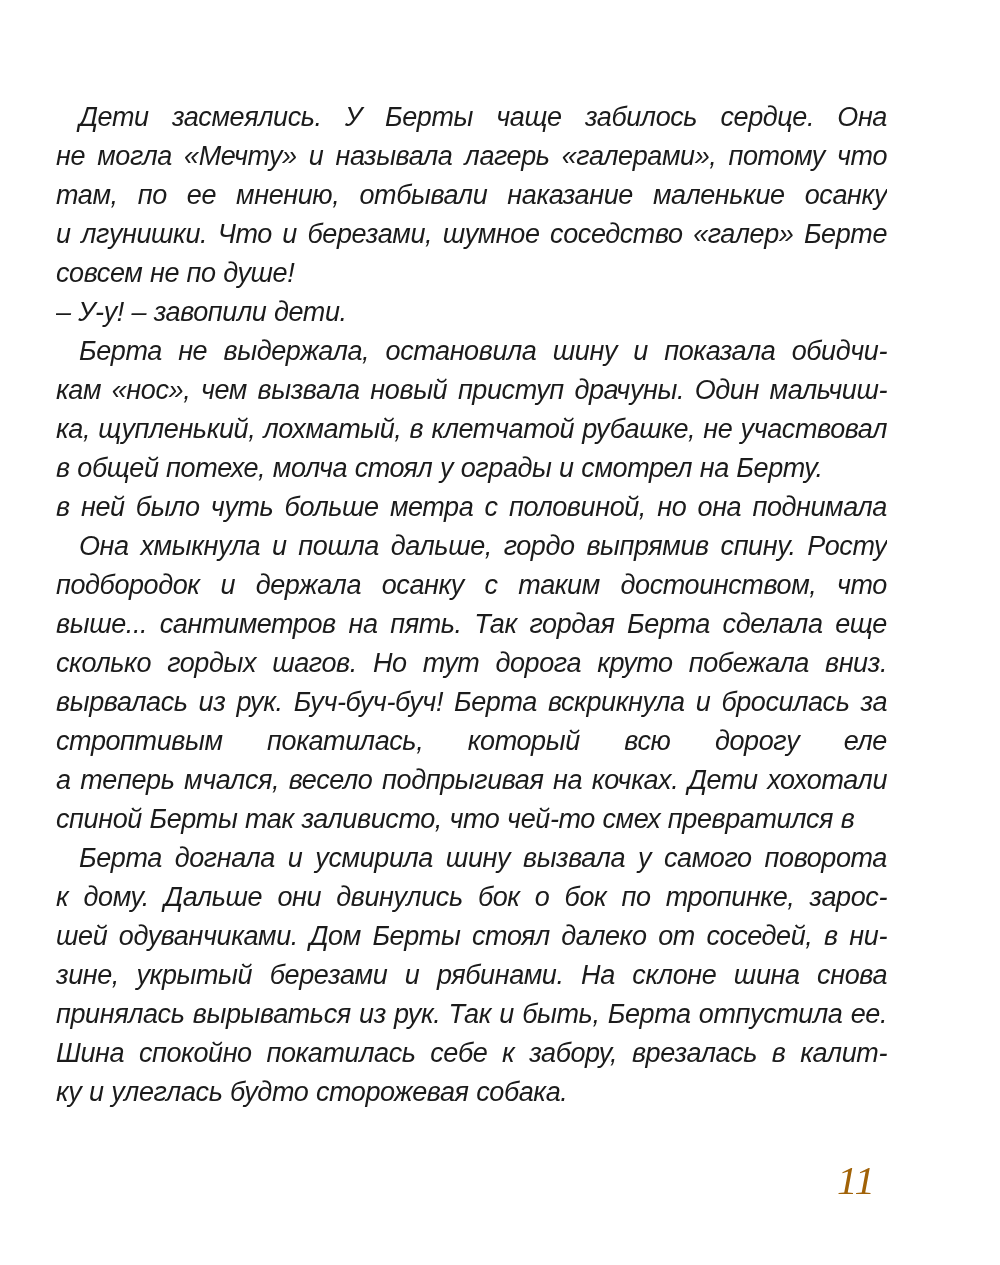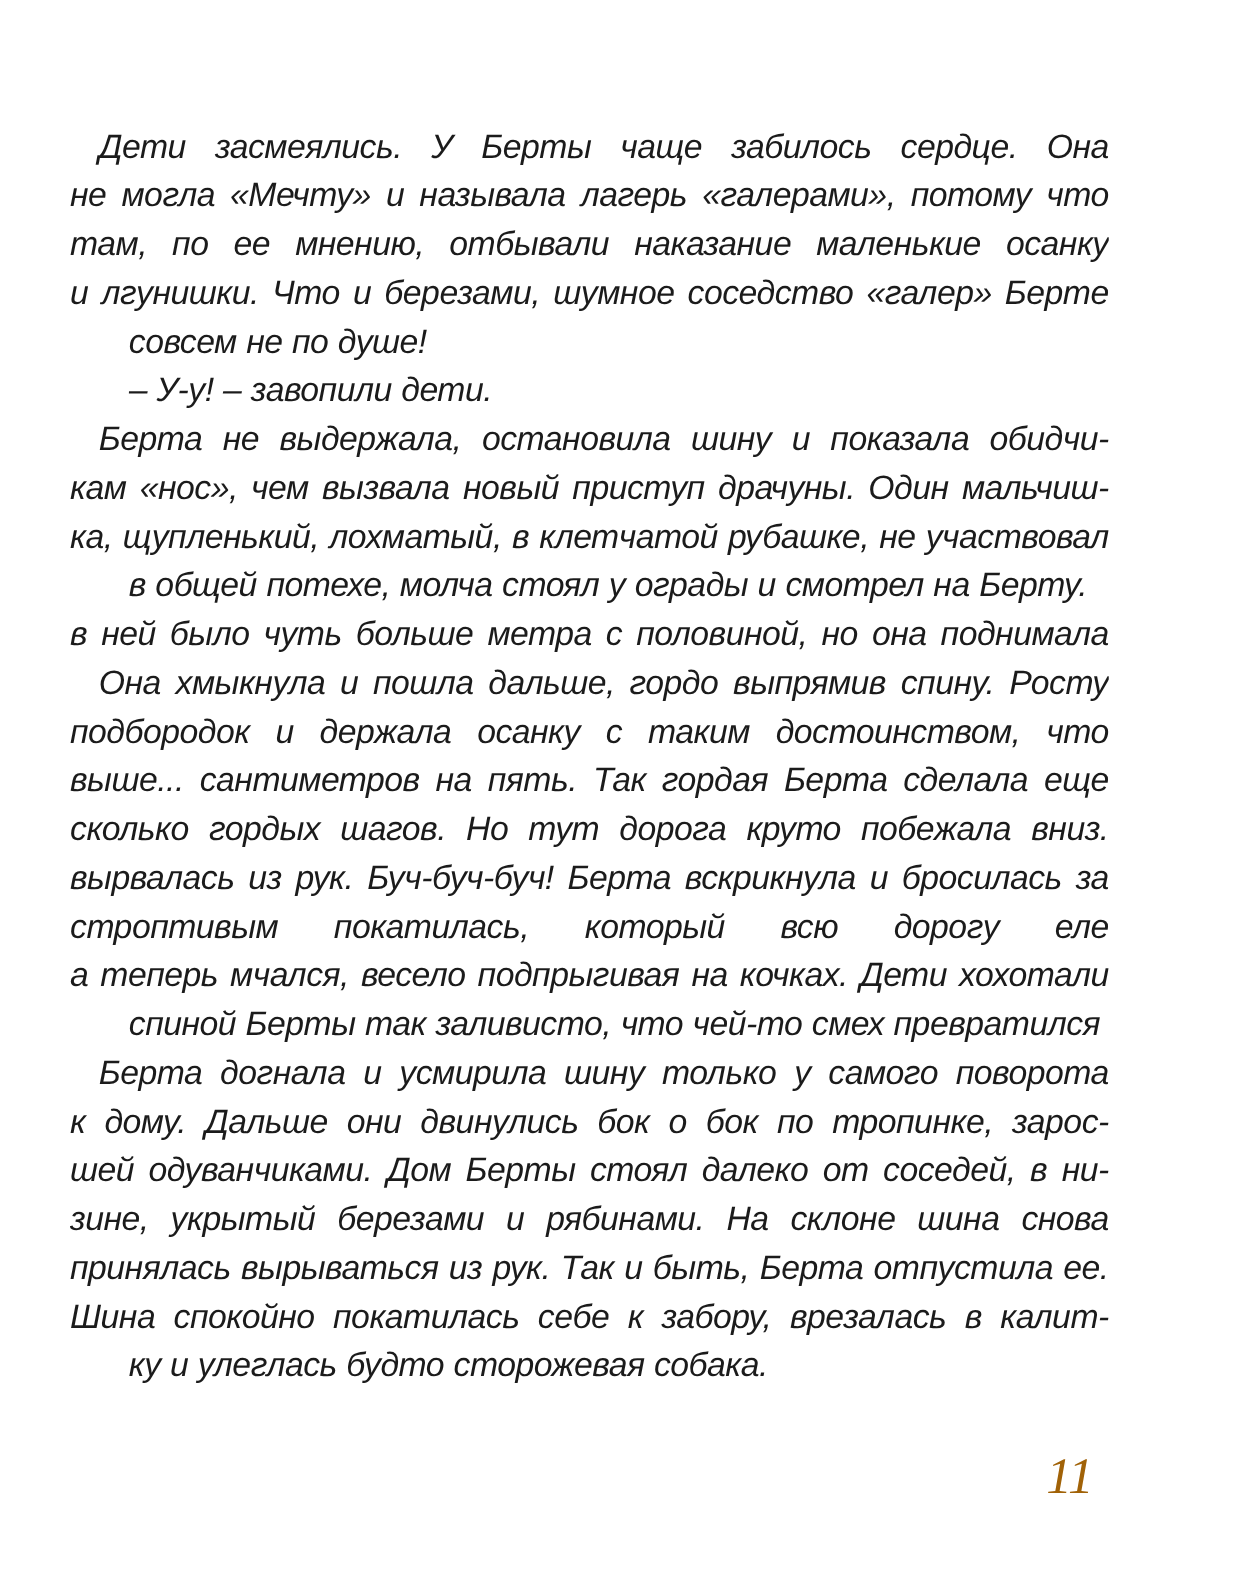--- a/index.html
+++ b/index.html
@@ -34,21 +34,20 @@
     letter-spacing: -0.4px;
     word-spacing: 0.5px;
     white-space: normal;
     overflow: hidden;
     text-align: justify;
     text-align-last: justify;
   }
   .line.end {
     text-align: left;
     text-align-last: left;
-    margin-left: 47px;
   }
   .line.indent {
     text-indent: 23px;
   }
   .page-number {
     position: absolute;
     top: 1160px;
     right: 125px;
     font-family: "Liberation Serif", serif;
     font-size: 41px;
@@ -74,21 +73,21 @@
       <div class="line end">в общей потехе, молча стоял у ограды и смотрел на Берту.</div>
       <div class="line">в ней было чуть больше метра с половиной, но она поднимала</div>
       <div class="line indent">Она хмыкнула и пошла дальше, гордо выпрямив спину. Росту</div>
       <div class="line">подбородок и держала осанку с таким достоинством, что казалась</div>
       <div class="line">выше... сантиметров на пять. Так гордая Берта сделала еще не-</div>
       <div class="line">сколько гордых шагов. Но тут дорога круто побежала вниз. Шина</div>
       <div class="line">вырвалась из рук. Буч-буч-буч! Берта вскрикнула и бросилась за</div>
       <div class="line">строптивым покатилась, который всю дорогу еле переваливался,</div>
       <div class="line">а теперь мчался, весело подпрыгивая на кочках. Дети хохотали за</div>
       <div class="line end">спиной Берты так заливисто, что чей-то смех превратился в лай.</div>
-      <div class="line indent">Берта догнала и усмирила шину только у самого поворота</div>
+      <div class="line indent">Берта догнала и усмирила шину вызвала у самого поворота</div>
       <div class="line">к дому. Дальше они двинулись бок о бок по тропинке, зарос-</div>
       <div class="line">шей одуванчиками. Дом Берты стоял далеко от соседей, в ни-</div>
       <div class="line">зине, укрытый березами и рябинами. На склоне шина снова</div>
       <div class="line">принялась вырываться из рук. Так и быть, Берта отпустила ее.</div>
       <div class="line">Шина спокойно покатилась себе к забору, врезалась в калит-</div>
       <div class="line end">ку и улеглась будто сторожевая собака.</div>
     </div>
   <div class="page-number">11</div>
 </div>
 

